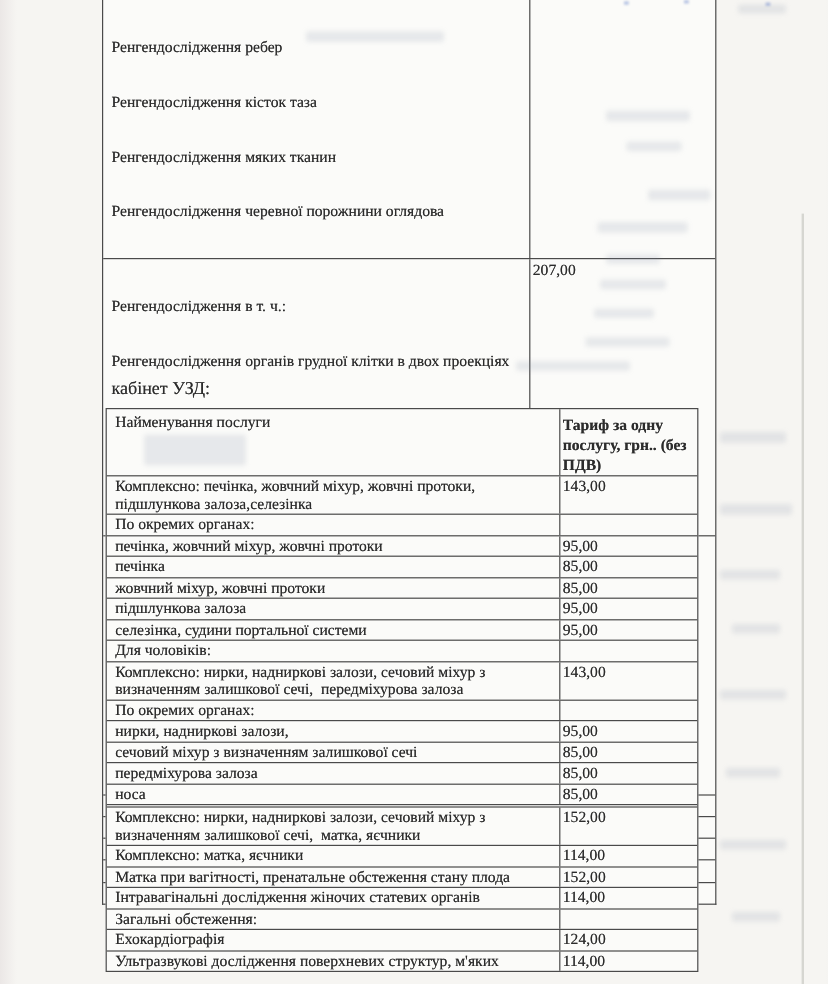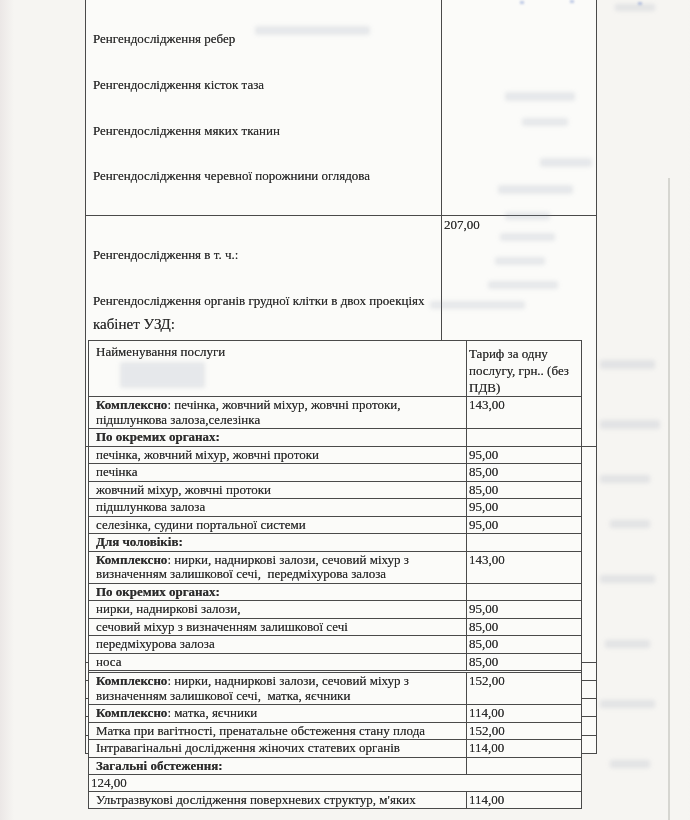--- a/index.html
+++ b/index.html
@@ -32,22 +32,22 @@
     padding:1px 2px 0 2px;
   }
   
   #xray{left:85px;top:0;width:510px;border-top:none;font-size:13px;line-height:15.2px;}
   #xray .price{width:150px;}
   
   #uzd{left:88px;top:340px;width:492px;font-size:13px;line-height:14.5px;}
   #uzd .price{width:110px;}
   #uzd .head{min-height:54px;}
   #uzd .head .name{padding-top:4px;}
-  #uzd .head .price{padding-top:4px;line-height:17px;}
-  .b{font-weight:bold;text-align:right;}
+  #uzd .head .price{padding-top:4px;line-height:17px;font-weight:bold;}
+  .b{font-weight:normal;text-align:right;}
   .heading{
     position:absolute;left:93px;top:316px;
     font-size:15px;
   }
   .line{display:block;}
   
   .smudge{
     position:absolute;
     background:rgba(125,135,160,0.16);
     filter:blur(2px);
@@ -205,20 +205,21 @@
     </div>
     <div class="t-row">
       <div class="name"><span class="b"></span><span>Інтравагінальні дослідження жіночих статевих органів</span></div>
       <div class="price">114,00</div>
     </div>
     <div class="t-row">
       <div class="name"><span class="b">Загальні обстеження:</span><span></span></div>
       <div class="price"></div>
     </div>
     <div class="t-row">
+      <div class="name"><span class="b"></span><span>Ехокардіографія</span></div>
       <div class="price">124,00</div>
     </div>
     <div class="t-row">
       <div class="name"><span class="b"></span><span>Ультразвукові дослідження поверхневих структур, м'яких</span></div>
       <div class="price">114,00</div>
     </div>
   </div>
 
   <div class="fold"></div>
   <div class="smudge" style="left:615px;top:4px;width:40px;height:7px;"></div>

